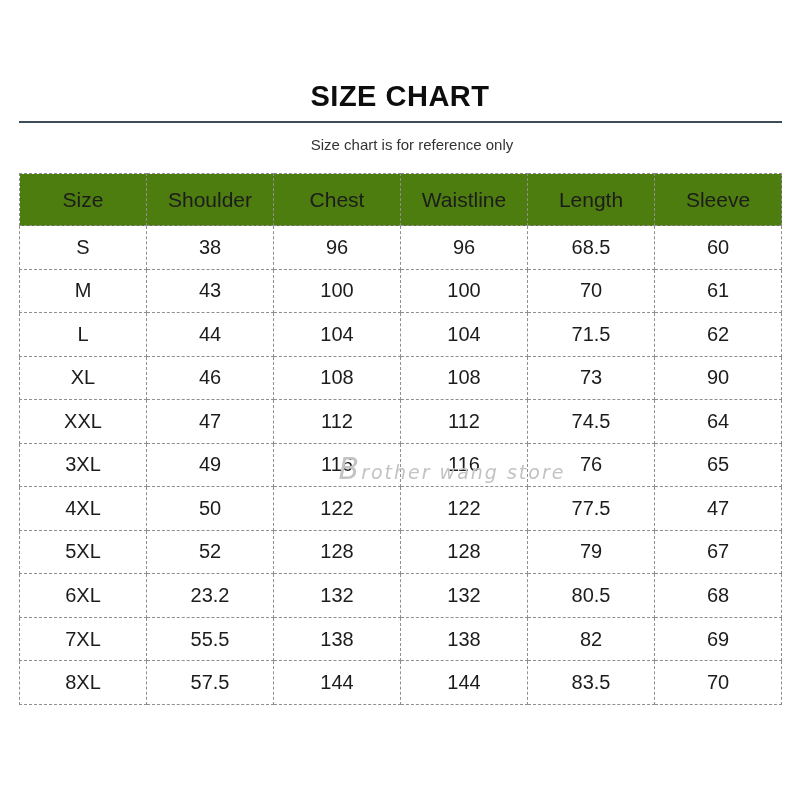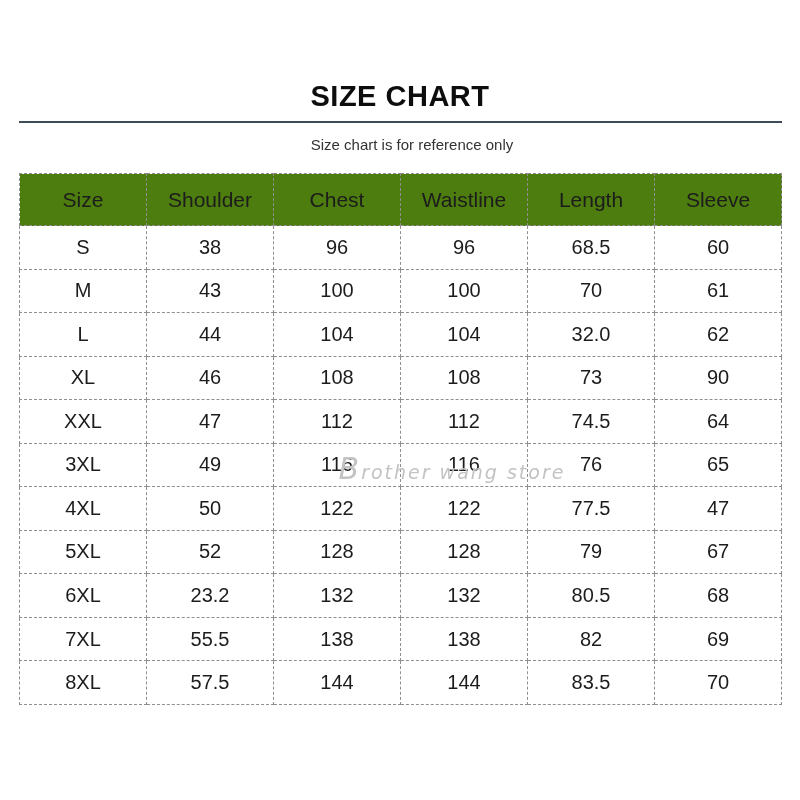--- a/index.html
+++ b/index.html
@@ -125,21 +125,21 @@
           <td>100</td>
           <td>100</td>
           <td>70</td>
           <td>61</td>
         </tr>
         <tr>
           <td>L</td>
           <td>44</td>
           <td>104</td>
           <td>104</td>
-          <td>32.0</td>
+          <td>71.5</td>
           <td>62</td>
         </tr>
         <tr>
           <td>XL</td>
           <td>46</td>
           <td>108</td>
           <td>108</td>
           <td>73</td>
           <td>90</td>
         </tr>

